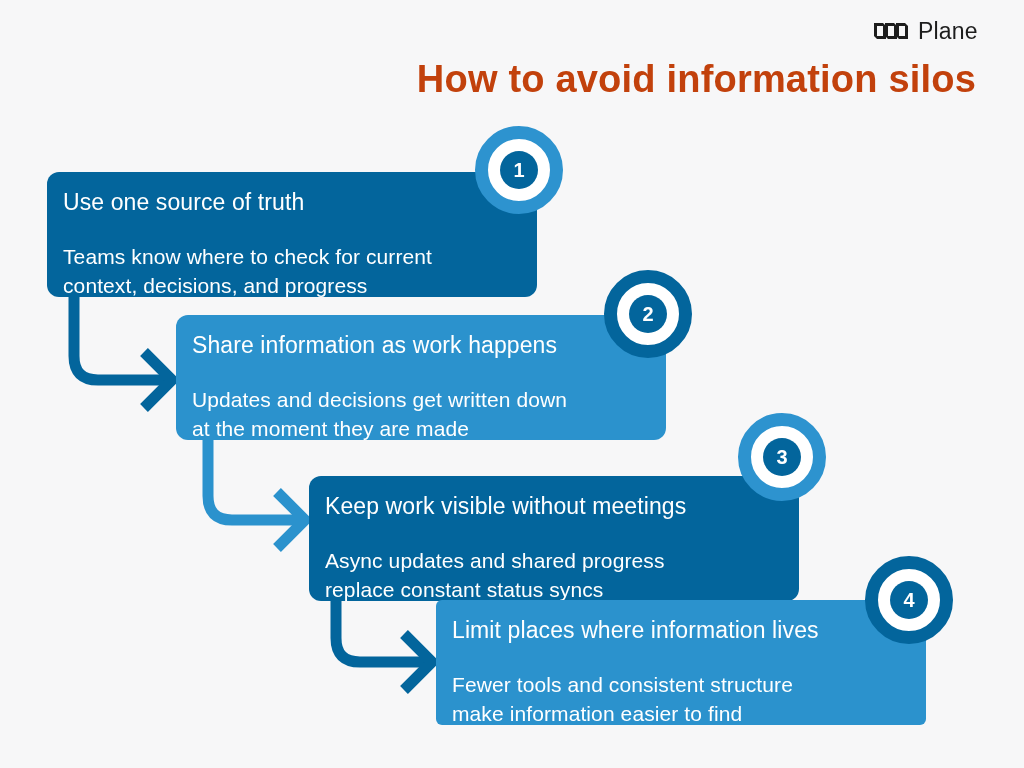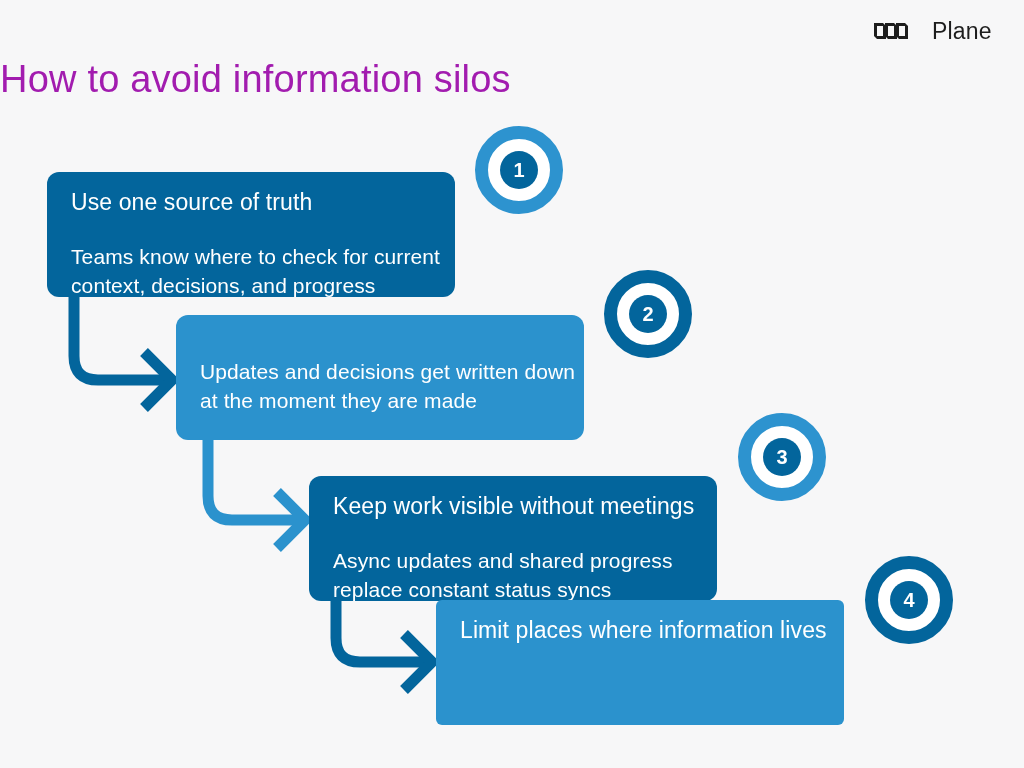--- a/index.html
+++ b/index.html
@@ -4,32 +4,32 @@
 <style>
   html, body { margin:0; padding:0; }
   body {
     width:1024px; height:768px; overflow:hidden;
     background:#f7f7f8;
     font-family:"Liberation Sans", "DejaVu Sans", sans-serif;
     position:relative;
   }
   .logo {
     position:absolute; left:874px; top:17px; height:28px;
-    display:flex; align-items:center; gap:24px;
+    display:flex; align-items:center; gap:10px;
   }
   .logo svg { display:block; }
   .logo-text { font-size:23px; color:#1d1d1d; letter-spacing:0.2px; }
   .title {
-    position:absolute; left:0; width:976px; top:58px; text-align:left;
-    font-size:38px; color:#a21caf; font-weight:400; letter-spacing:0.2px;
+    position:absolute; left:0; width:976px; top:58px; text-align:right;
+    font-size:38px; color:#c2410c; font-weight:700; letter-spacing:0.2px;
   }
   .connectors { position:absolute; left:0; top:0; width:1024px; height:768px; pointer-events:none; }
   .card {
-    position:absolute; width:408px; height:125px; border-radius:12px;
-    color:#ffffff; box-sizing:border-box; padding:16px 0 0 24px;
+    position:absolute; width:490px; height:125px; border-radius:12px;
+    color:#ffffff; box-sizing:border-box; padding:16px 0 0 16px;
   }
   .card.dark { background:#03659c; }
   .card.light { background:#2b92cd; }
   .card-title { font-size:23px; line-height:28px; letter-spacing:0.1px; }
   .card-desc { font-size:21px; line-height:29px; margin-top:26px; letter-spacing:0.1px; }
   .badge {
     position:absolute; width:88px; height:88px; border-radius:50%;
     box-sizing:border-box; background:#ffffff;
     display:flex; align-items:center; justify-content:center;
   }
@@ -78,20 +78,21 @@
   <div class="card-desc">
     <div>Teams know where to check for current</div>
     <div>context, decisions, and progress</div>
   </div>
 </div>
 <div class="badge ring-light" style="left:475px; top:126px;">
   <div class="badge-num">1</div>
 </div>
 
 <div class="card light" style="left:176px; top:315px;">
+  <div class="card-title">Share information as work happens</div>
   <div class="card-desc">
     <div>Updates and decisions get written down</div>
     <div>at the moment they are made</div>
   </div>
 </div>
 <div class="badge ring-dark" style="left:604px; top:270px;">
   <div class="badge-num">2</div>
 </div>
 
 <div class="card dark" style="left:309px; top:476px;">
@@ -100,16 +101,20 @@
     <div>Async updates and shared progress</div>
     <div>replace constant status syncs</div>
   </div>
 </div>
 <div class="badge ring-light" style="left:738px; top:413px;">
   <div class="badge-num">3</div>
 </div>
 
 <div class="card light" style="left:436px; top:600px;border-radius:6px;">
   <div class="card-title">Limit places where information lives</div>
+  <div class="card-desc">
+    <div>Fewer tools and consistent structure</div>
+    <div>make information easier to find</div>
+  </div>
 </div>
 <div class="badge ring-dark" style="left:865px; top:556px;">
   <div class="badge-num">4</div>
 </div>
 
 </body></html>

